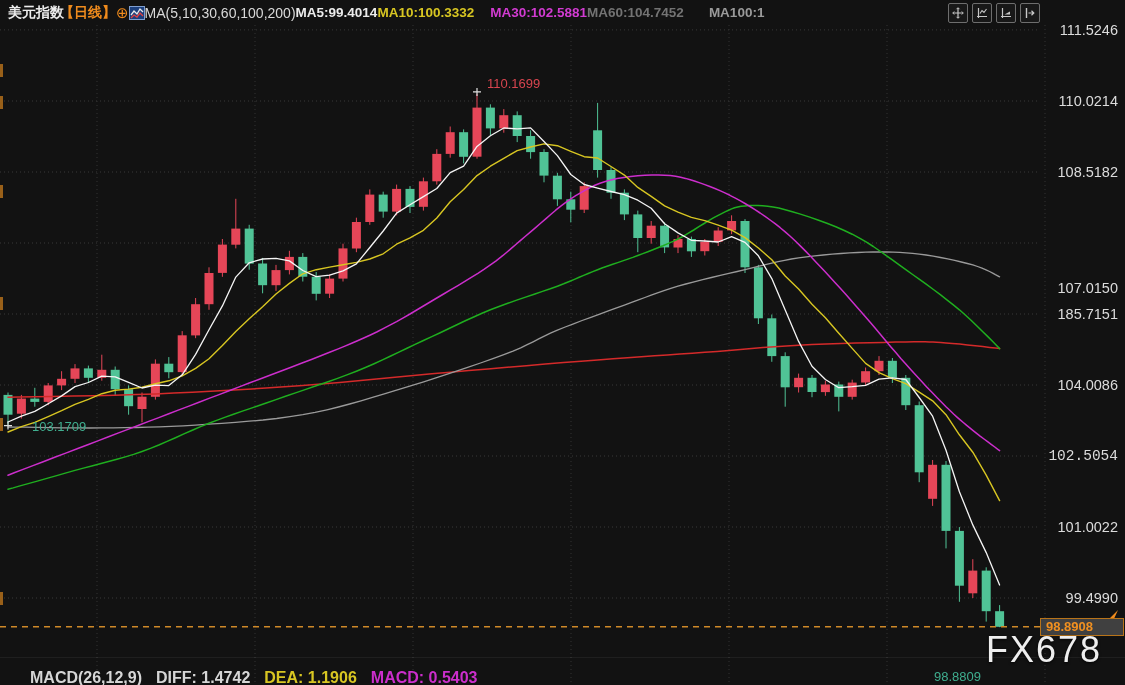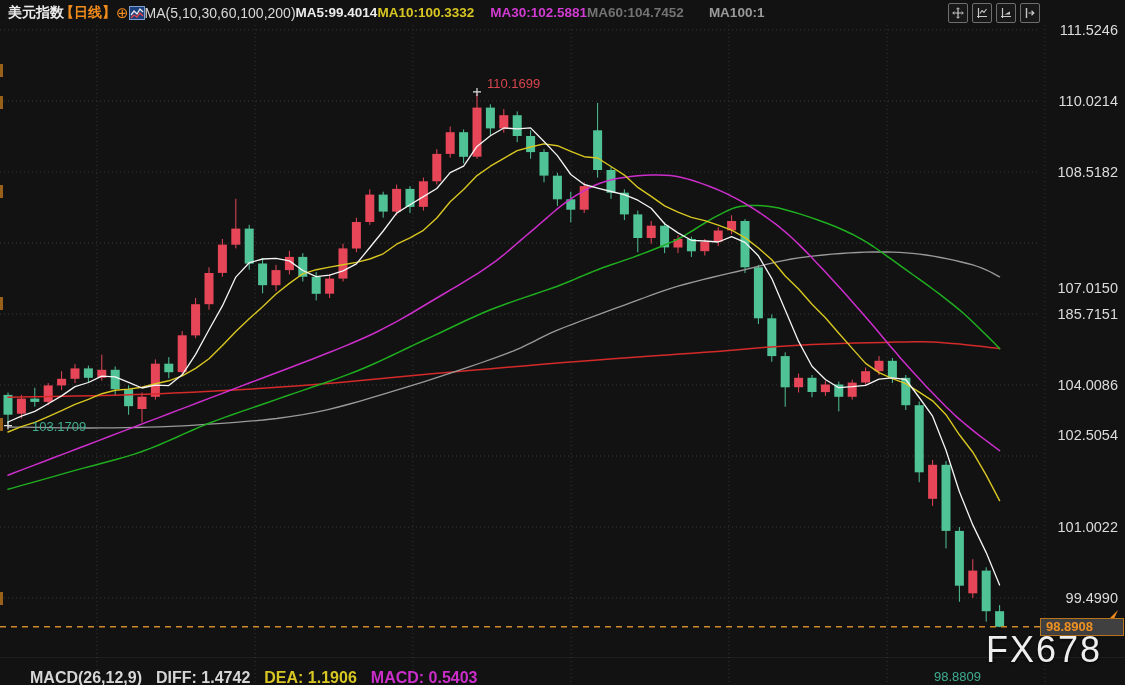--- a/index.html
+++ b/index.html
@@ -285,21 +285,21 @@
   </div>
 </div>
 
 <div id="y-axis">
     <div class="y-label" style="top: 22px;">111.5246</div>
     <div class="y-label" style="top: 93px;">110.0214</div>
     <div class="y-label" style="top: 164px;">108.5182</div>
     <div class="y-label" style="top: 241px; margin-top: 39px;">107.0150</div>
     <div class="y-label" style="top: 306px;">185.7151</div>
     <div class="y-label" style="top: 377px;">104.0086</div>
-    <div class="y-label" style="top: 427px;">102.5054</div>
+    <div class="y-label" style="top: 448px; font-family: Liberation Mono, monospace;">102.5054</div>
     <div class="y-label" style="top: 519px;">101.0022</div>
     <div class="y-label" style="top: 590px;">99.4990</div>
   </div>
 
 <div id="anno-high" class="anno" style="left: 487px; top: 76px;">110.1699</div>
 <div id="anno-left-low" class="anno" style="left: 32px; top: 419px;">103.1709</div>
 <div id="anno-bottom-low" class="anno" style="left: 934px; top: 633px; margin-top: 36px;">98.8809</div>
 <div id="price-badge" style="top: 618px;">98.8908</div>
 
 <div id="watermark">FX678</div>

